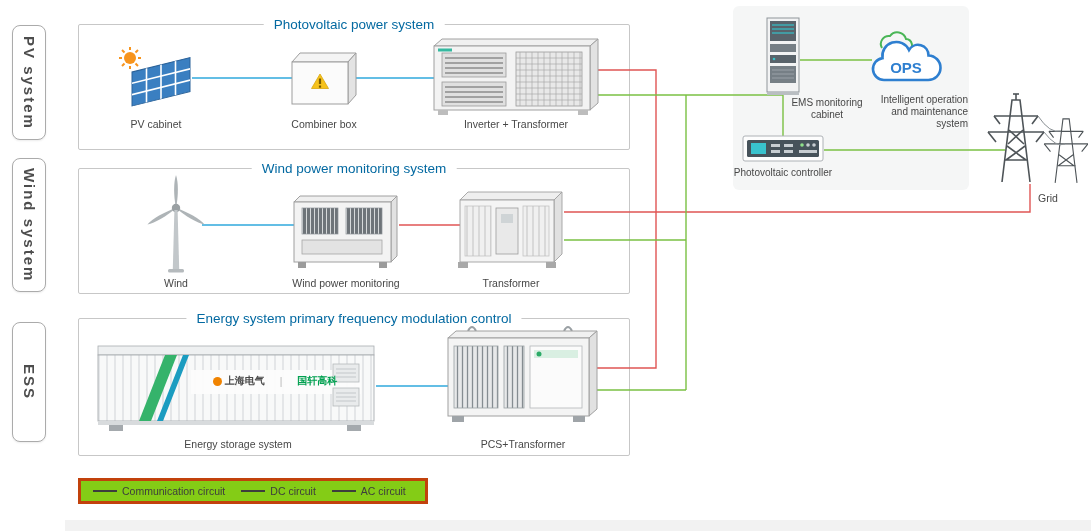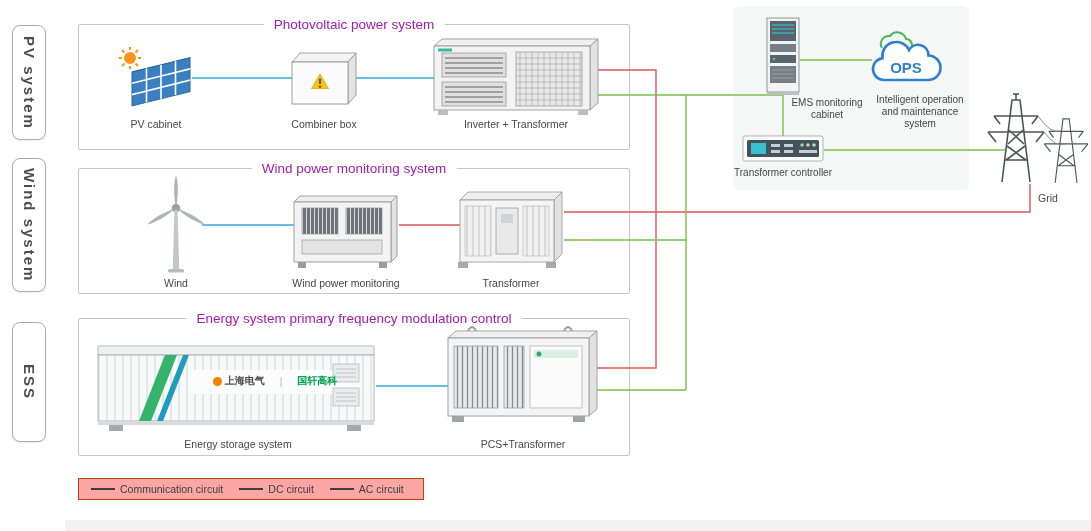--- a/index.html
+++ b/index.html
@@ -7,32 +7,32 @@
   body{font-family:"Liberation Sans",sans-serif;color:#3c3c3c}
   .canvas{position:relative;width:1091px;height:531px;background:#fff;overflow:hidden}
 
   .tab{position:absolute;z-index:2;display:flex;align-items:center;justify-content:center;
        border:1px solid #ababab;border-radius:8px;background:#fff;
        writing-mode:vertical-rl;font-weight:bold;font-size:15px;color:#4d4d4d;letter-spacing:2px;
        box-shadow:0 1px 2px rgba(0,0,0,.08)}
   .box{position:absolute;border:1px solid #c7c7c7;border-radius:2px;background:#fff;z-index:0}
   .panel{position:absolute;border-radius:6px;background:var(--panel_bg,#f5f6f6);z-index:0}
   .title{position:absolute;z-index:3;transform:translate(-50%,-50%);background:#fff;padding:0 10px;
-         font-size:13.5px;color:#a21caf;white-space:nowrap}
+         font-size:13.5px;color:#0369a1;white-space:nowrap}
   .lbl{position:absolute;z-index:3;transform:translateX(-50%);font-size:10.5px;color:#474747;white-space:nowrap}
   .lbl.wrap{white-space:normal;text-align:center;line-height:1.2;font-size:10px}
   .icon{position:absolute;z-index:2;line-height:0}
   .wires{position:absolute;left:0;top:0;z-index:1}
   .wires line,.wires polyline{fill:none;stroke-width:1.4}
   .l-dc line{stroke:var(--dc,#2fa8dd)}
   .l-ac line,.l-ac polyline{stroke:var(--ac,#e05554)}
   .l-comm line,.l-comm polyline{stroke:var(--communication,#7ac143)}
 
   .legend{position:absolute;left:78px;top:478px;z-index:2;display:inline-flex;align-items:center;
-          border:1px solid #c2410c;background:#fca5a5;padding:4px 12px}
+          border:3px solid #c2410c;background:#84cc16;padding:4px 12px}
   .legend .entry{display:flex;align-items:center;font-size:10.5px;color:#3d3d3d;margin-right:16px}
   .legend .entry:last-child{margin-right:7px}
   .legend .chip{width:24px;height:0;border-top:2px solid;margin-right:5px}
   .chip-comm{border-color:var(--communication,#7ac143)}
   .chip-dc{border-color:var(--dc,#2fa8dd)}
   .chip-ac{border-color:var(--ac,#e05554)}
 
   .logo-strip{position:absolute;z-index:3;display:flex;align-items:center;justify-content:center;gap:15px;
               font-weight:bold;font-size:10px;white-space:nowrap}
   .logo-se{display:flex;align-items:center;gap:3px;color:#4a4a4a}
@@ -359,22 +359,22 @@
   <div class="lbl" style="left:516px;top:118px">Inverter + Transformer</div>
 
   <div class="lbl" style="left:176px;top:277px">Wind</div>
   <div class="lbl" style="left:346px;top:277px">Wind power monitoring</div>
   <div class="lbl" style="left:511px;top:277px">Transformer</div>
 
   <div class="lbl" style="left:238px;top:438px">Energy storage system</div>
   <div class="lbl" style="left:523px;top:438px">PCS+Transformer</div>
 
   <div class="lbl wrap" style="left:827px;top:97px;width:84px">EMS monitoring cabinet</div>
-  <div class="lbl wrap" style="left:920px;top:94px;width:96px;text-align:center">Intelligent operation and maintenance system</div>
-  <div class="lbl" style="left:783px;top:167px;font-size:10px">Transformer controller</div>
+  <div class="lbl wrap" style="left:920px;top:94px;width:96px;text-align:right">Intelligent operation and maintenance system</div>
+  <div class="lbl" style="left:783px;top:167px;font-size:10px">Photovoltaic controller</div>
   <div class="lbl" style="left:1048px;top:192px">Grid</div>
 
   <div class="legend">
     <span class="entry">
       <span class="chip chip-comm"></span>
       <span>Communication circuit</span>
     </span>
     <span class="entry">
       <span class="chip chip-dc"></span>
       <span>DC circuit</span>

